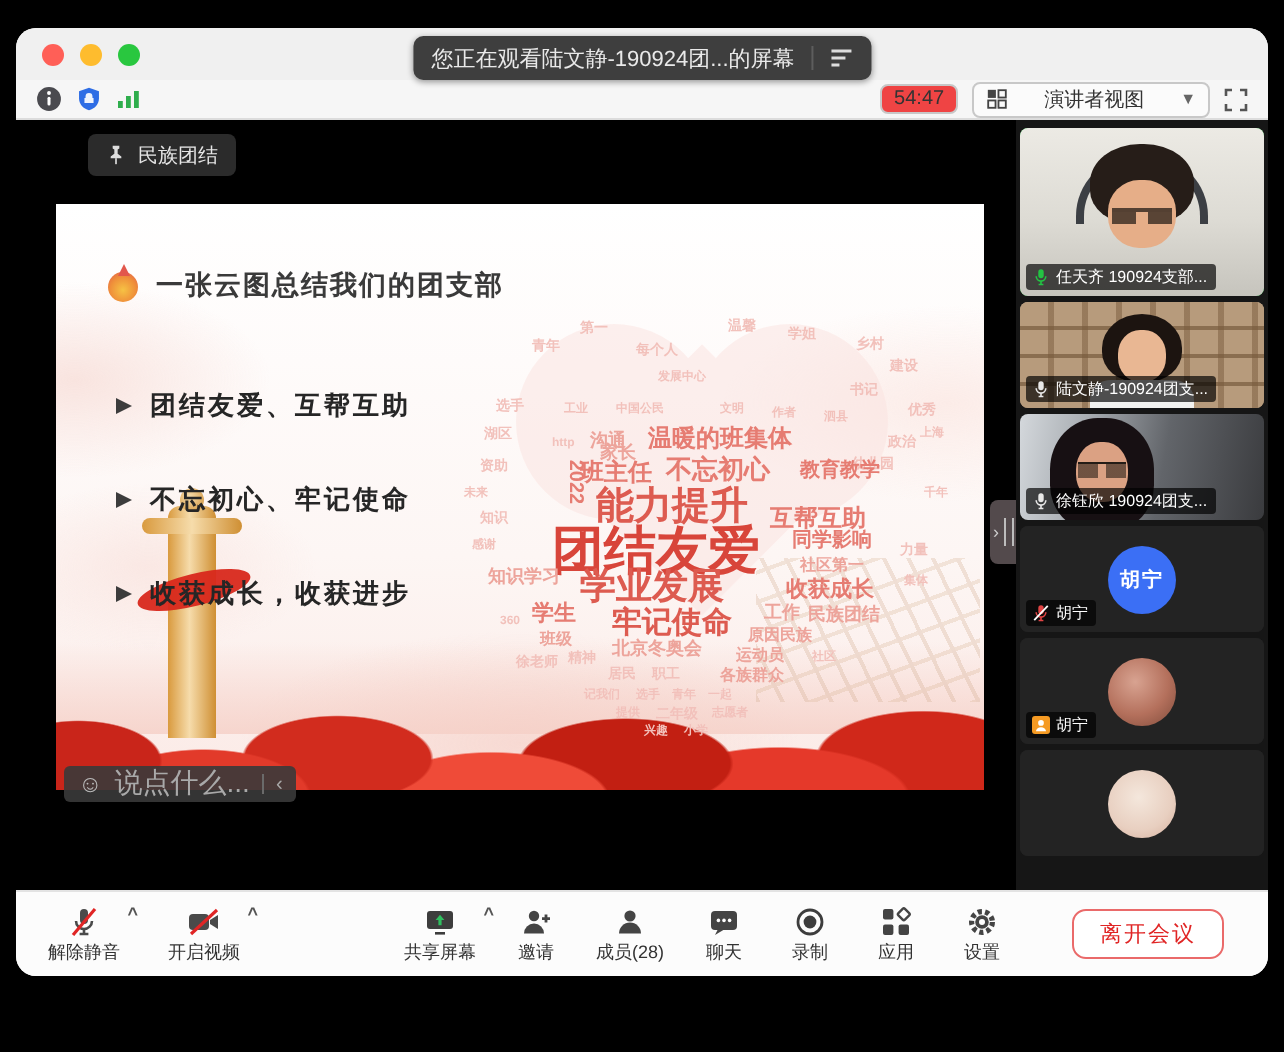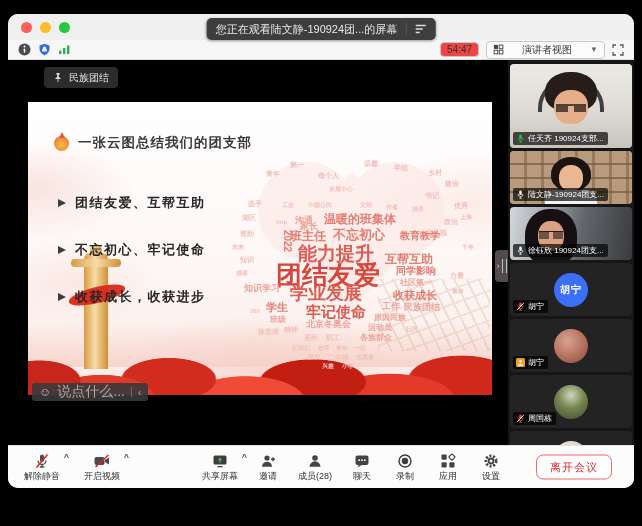--- a/index.html
+++ b/index.html
@@ -434,36 +434,20 @@
                 <rect width="12" height="12" rx="2" fill="#f59a23"></rect>
                 <circle cx="6" cy="4.6" r="1.9" fill="#fff"></circle>
                 <path d="M2.6 10.2a3.5 3.5 0 0 1 6.8 0z" fill="#fff"></path>
               </svg>
             </span>
             <span class="nm">胡宁</span>
           </div>
         </div>
         <div class="tile">
           <div class="avatar-wrap">
-            <div class="av av-photo2"></div>
-          </div>
-          <div class="plabel">
-            <span class="mi">
-              <svg width="9" height="9" viewBox="0 0 12 12">
-                <rect x="4.2" y="0.8" width="3.6" height="6" rx="1.8" fill="#e04444"></rect>
-                <path d="M2.8 5.5a3.2 3.2 0 0 0 6.4 0" fill="none" stroke="#e04444" stroke-width="1.1"></path>
-                <path d="M6 8.8v2.2M4.4 11h3.2" stroke="#e04444" stroke-width="1.1"></path>
-                <line x1="1.5" y1="10.8" x2="10.5" y2="1.2" stroke="#fff" stroke-width="1.2"></line>
-              </svg>
-            </span>
-            <span class="nm">周国栋</span>
-          </div>
-        </div>
-        <div class="tile">
-          <div class="avatar-wrap">
             <div class="av av-photo3"></div>
           </div>
         </div>
       </div>
   </div>
 
   <div id="toolbar">
     <div class="tb-left">
         <button class="tb-item">
           <span class="ticon">

